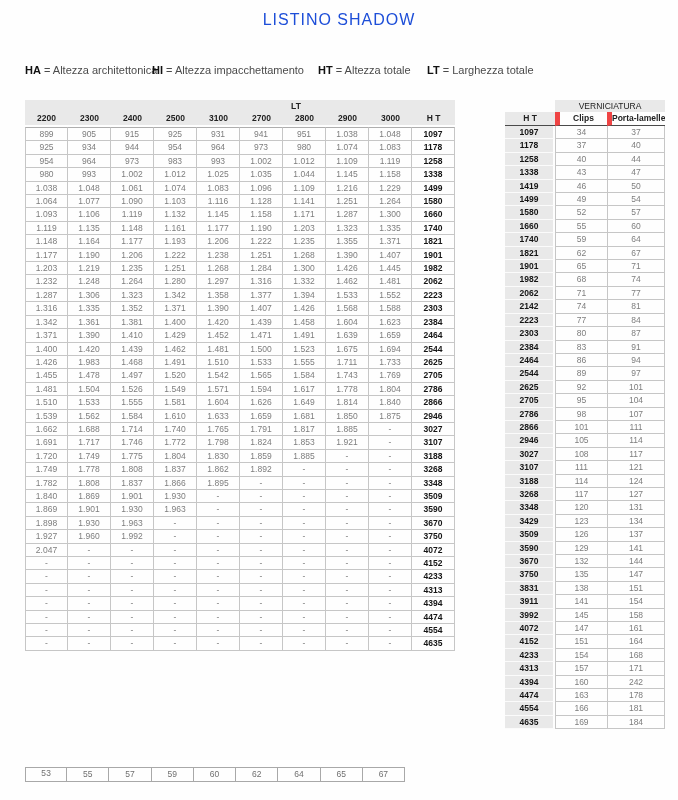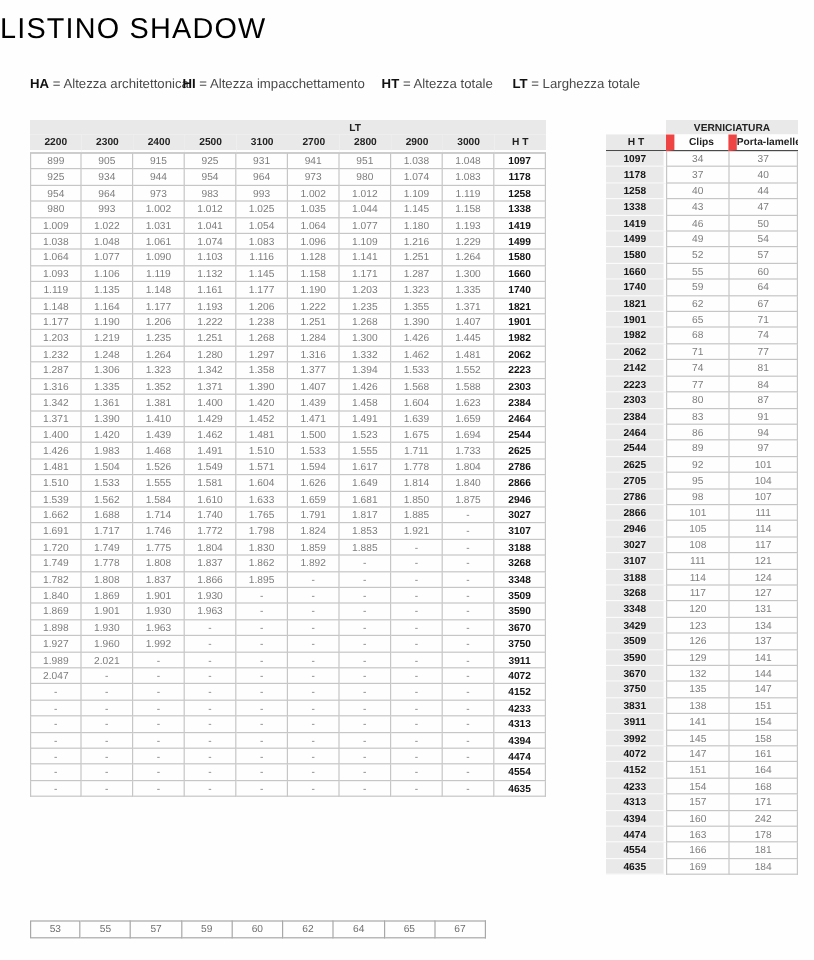--- a/index.html
+++ b/index.html
@@ -1,19 +1,19 @@
 <!DOCTYPE html>
 <html><head>
 <meta charset="utf-8">
 <style>
   html,body{margin:0;padding:0;background:#ffffff;}
   .page{position:relative;width:678px;height:800px;background:#fefefe;overflow:hidden;
         font-family:"Liberation Sans",sans-serif;}
-  .title{position:absolute;top:11px;left:0;width:100%;
-         font-size:24px;font-weight:400;letter-spacing:1px;color:#000000;}
+  .title{position:absolute;top:11px;left:0;width:100%;text-align:center;
+         font-size:16px;font-weight:400;letter-spacing:1px;color:#1d4ed8;}
   
   .legend{position:absolute;top:64px;left:25px;width:620px;height:14px;font-size:11px;color:#4a4a4a;}
   .legend-item{position:absolute;top:0;white-space:nowrap;}
   .legend-item .abbr{font-weight:bold;color:#111;}
   .li-0{left:0;} .li-1{left:127px;} .li-2{left:293px;} .li-3{left:402px;}
 
   table{border-collapse:separate;border-spacing:0;table-layout:fixed;}
   th,td{padding:0;box-sizing:border-box;text-align:center;font-size:8.5px;overflow:hidden;white-space:nowrap;}
 
   
@@ -24,35 +24,35 @@
   .lt-shift{position:relative;left:56px;}
   .main tbody td{height:13.4px;line-height:12.4px;color:#7d7d7d;
                  border-right:1px solid #c6c6c6;border-bottom:1px solid #c6c6c6;}
   .main tbody td:first-child{border-left:1px solid #c6c6c6;}
   .main tbody tr:first-child td{border-top:1px solid #aeaeae;}
   .main tbody td:last-child{color:#141414;font-weight:bold;}
 
   
   .paint{position:absolute;left:505px;top:100px;width:160px;}
   .paint .top-row .spacer{background:transparent;height:12px;}
-  .paint .top-row th{background:#e9e9e9;height:12px;line-height:12px;font-weight:bold;color:#222;}
+  .paint .top-row th{background:#e9e9e9;height:12px;line-height:12px;font-weight:normal;color:#222;}
   .paint .cols-row th{height:14px;line-height:13px;font-weight:bold;color:#222;border-bottom:1px solid #4a4a4a;}
   .paint .cols-row th.ht-h{background:#e9e9e9;}
-  .paint .cols-row th.val-h{background:#fefefe;border-left:7px solid #ef4444;}
+  .paint .cols-row th.val-h{background:#fefefe;border-left:5px solid #ef4444;}
   .paint tbody td{height:13.4px;line-height:12.4px;}
   .paint td.ht-cell{background:#e9e9e9;color:#141414;font-weight:bold;
                     border-bottom:1px solid #fbfbfb;border-right:2px solid #fefefe;}
   .paint td.val{color:#7d7d7d;border-left:1px solid #c6c6c6;border-bottom:1px solid #c6c6c6;}
   .paint td.val:last-child{border-right:1px solid #c6c6c6;}
 
   
   .strip{position:absolute;left:25px;top:767px;width:380px;}
   .strip td{height:14px;line-height:13px;color:#6f6f6f;
             border-right:1px solid #a8a8a8;border-bottom:1px solid #a8a8a8;border-top:1px solid #a8a8a8;}
-  .strip td:first-child{border-left:1px solid #a8a8a8;}
+  .strip td:first-child{border-left:1px solid #a8a8a8;font-family:Liberation Mono, monospace;}
 </style>
 </head>
 <body>
 
 <div class="page">
 
   <div class="title">LISTINO SHADOW</div>
 
   <div class="legend">
     <span class="legend-item li-0">
@@ -136,32 +136,20 @@
           <td>1.002</td>
           <td>1.012</td>
           <td>1.025</td>
           <td>1.035</td>
           <td>1.044</td>
           <td>1.145</td>
           <td>1.158</td>
           <td>1338</td>
         </tr>
         <tr>
-          <td>1.009</td>
-          <td>1.022</td>
-          <td>1.031</td>
-          <td>1.041</td>
-          <td>1.054</td>
-          <td>1.064</td>
-          <td>1.077</td>
-          <td>1.180</td>
-          <td>1.193</td>
-          <td>1419</td>
-        </tr>
-        <tr>
           <td>1.038</td>
           <td>1.048</td>
           <td>1.061</td>
           <td>1.074</td>
           <td>1.083</td>
           <td>1.096</td>
           <td>1.109</td>
           <td>1.216</td>
           <td>1.229</td>
           <td>1499</td>
@@ -316,20 +304,32 @@
           <td>1.468</td>
           <td>1.491</td>
           <td>1.510</td>
           <td>1.533</td>
           <td>1.555</td>
           <td>1.711</td>
           <td>1.733</td>
           <td>2625</td>
         </tr>
         <tr>
+          <td>1.455</td>
+          <td>1.478</td>
+          <td>1.497</td>
+          <td>1.520</td>
+          <td>1.542</td>
+          <td>1.565</td>
+          <td>1.584</td>
+          <td>1.743</td>
+          <td>1.769</td>
+          <td>2705</td>
+        </tr>
+        <tr>
           <td>1.481</td>
           <td>1.504</td>
           <td>1.526</td>
           <td>1.549</td>
           <td>1.571</td>
           <td>1.594</td>
           <td>1.617</td>
           <td>1.778</td>
           <td>1.804</td>
           <td>2786</td>
@@ -458,32 +458,20 @@
           <td>1.927</td>
           <td>1.960</td>
           <td>1.992</td>
           <td>-</td>
           <td>-</td>
           <td>-</td>
           <td>-</td>
           <td>-</td>
           <td>-</td>
           <td>3750</td>
-        </tr>
-        <tr>
-          <td>1.989</td>
-          <td>2.021</td>
-          <td>-</td>
-          <td>-</td>
-          <td>-</td>
-          <td>-</td>
-          <td>-</td>
-          <td>-</td>
-          <td>-</td>
-          <td>3911</td>
         </tr>
         <tr>
           <td>2.047</td>
           <td>-</td>
           <td>-</td>
           <td>-</td>
           <td>-</td>
           <td>-</td>
           <td>-</td>
           <td>-</td>

